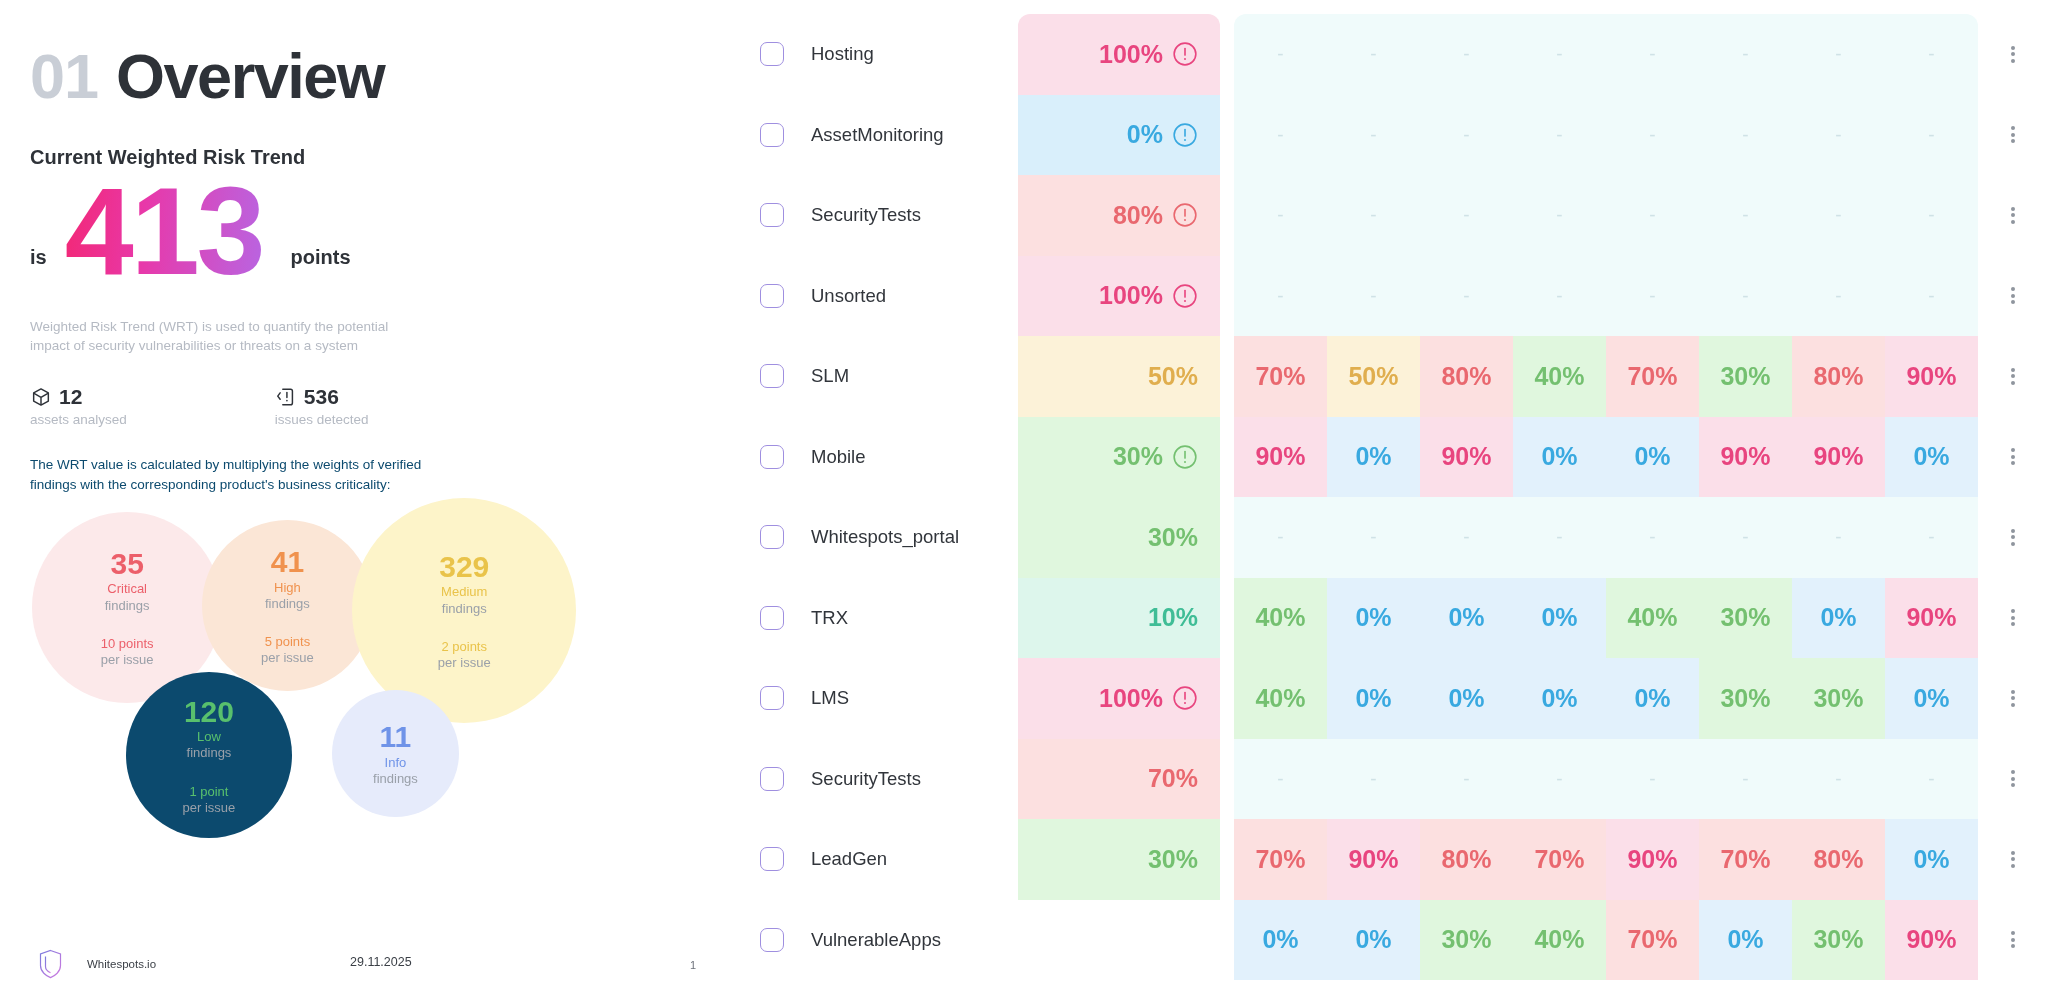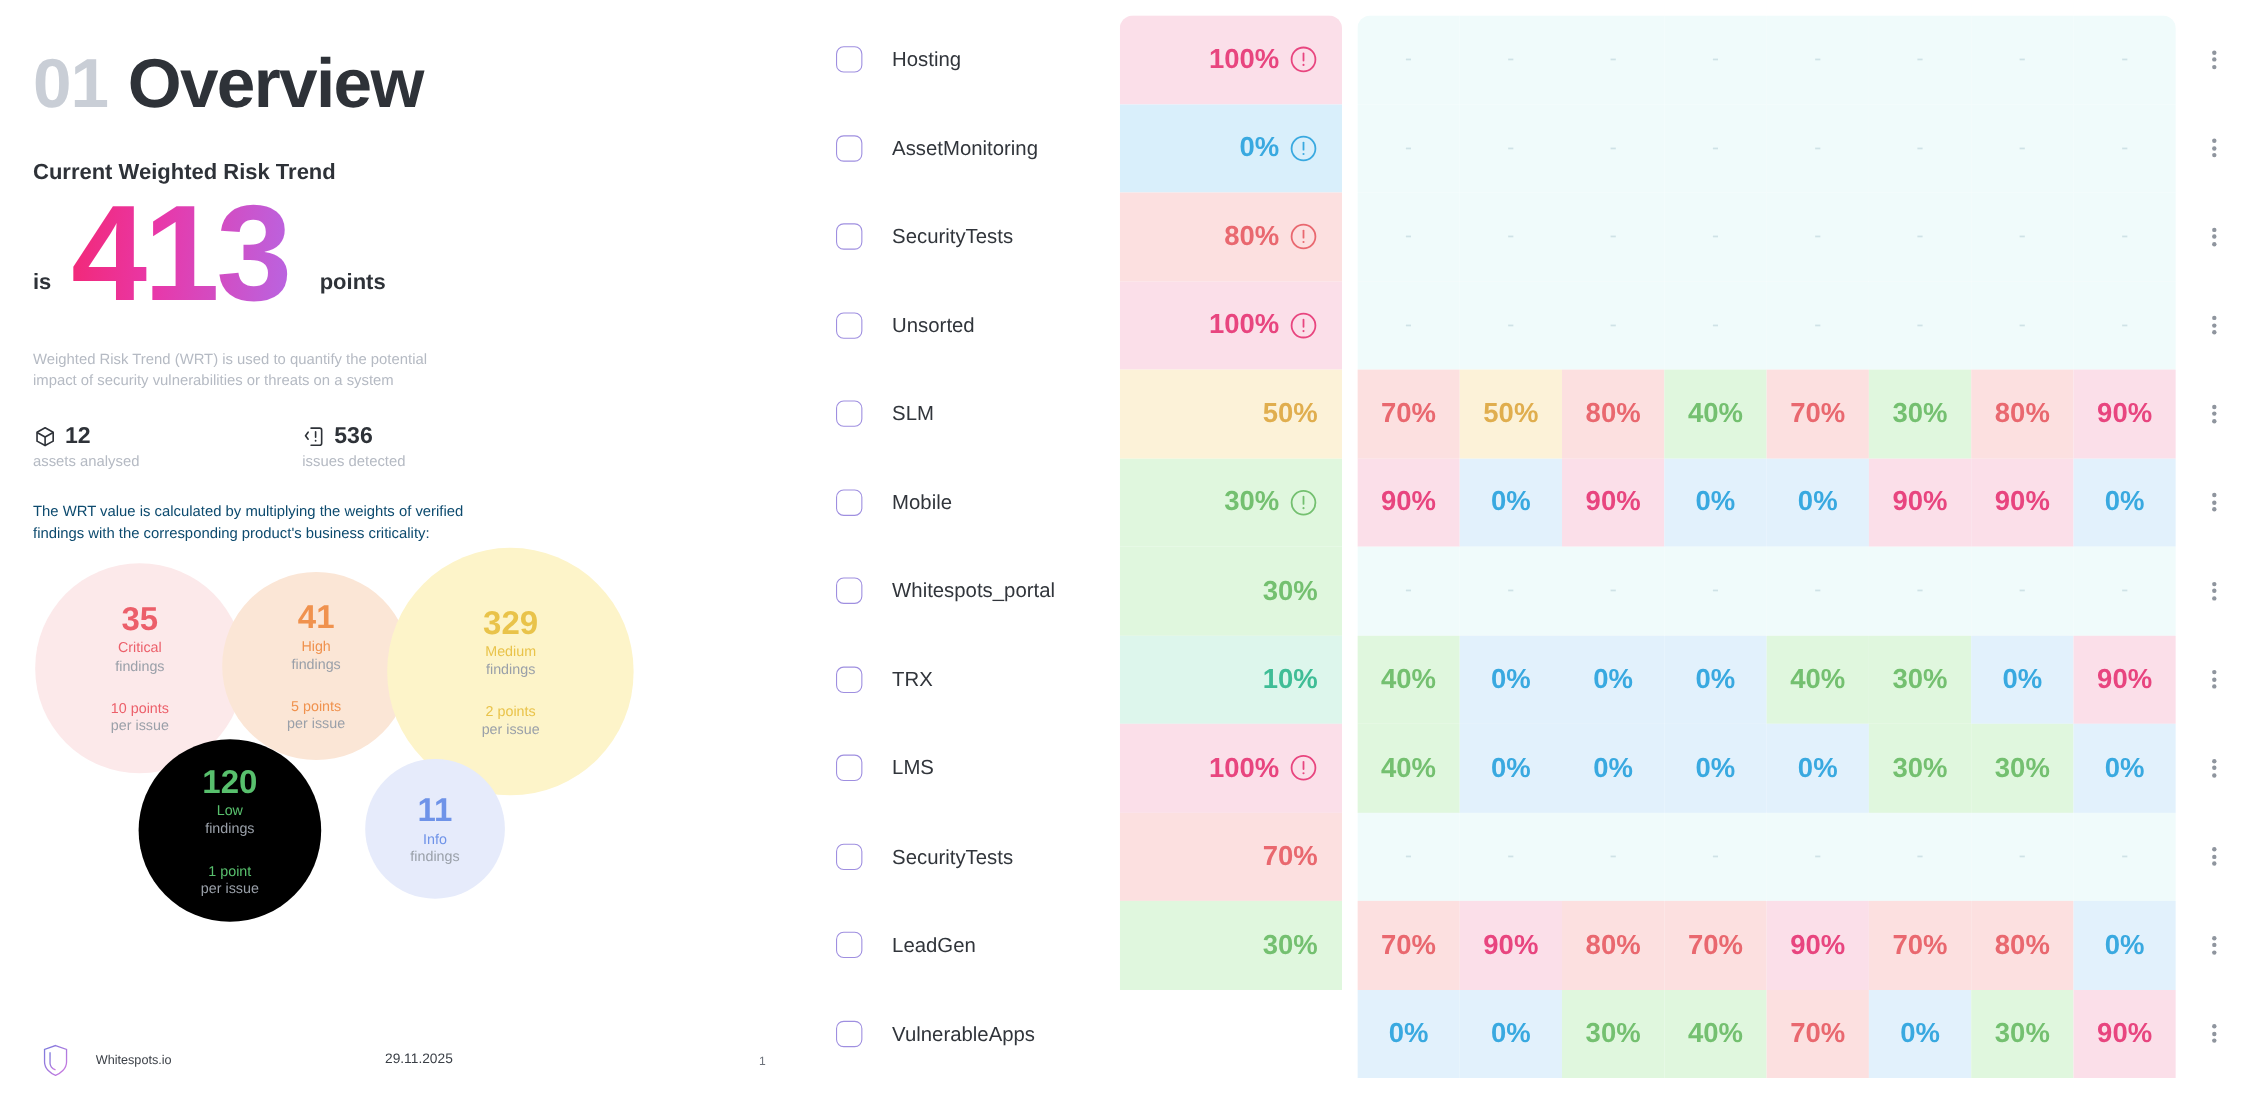--- a/index.html
+++ b/index.html
@@ -162,21 +162,21 @@
           <div class="b-points" style="color:#f0924e">5 points</div>
       <div class="b-per">per issue</div>
         </div>
         <div class="bubble" style="width: 224.48px; height: 224.48px; left: 322px; top: -14px; background: rgb(253, 244, 201);">
           <div class="b-num" style="color:#e9c34a">329</div>
     <div class="b-sev" style="color:#e9c34a">Medium</div>
     <div class="b-findings">findings</div>
           <div class="b-points" style="color:#e9c34a">2 points</div>
       <div class="b-per">per issue</div>
         </div>
-        <div class="bubble" style="width: 165.92px; height: 165.92px; left: 96px; top: 160px; background: #000000;">
+        <div class="bubble" style="width: 165.92px; height: 165.92px; left: 96px; top: 160px; background: #0c4a6e;">
           <div class="b-num" style="color:#58c06d">120</div>
     <div class="b-sev" style="color:#58c06d">Low</div>
     <div class="b-findings">findings</div>
           <div class="b-points" style="color:#58c06d">1 point</div>
       <div class="b-per">per issue</div>
         </div>
         <div class="bubble" style="width: 126.88px; height: 126.88px; left: 302px; top: 178px; background: rgb(230, 235, 251);">
           <div class="b-num" style="color:#6f93e8">11</div>
     <div class="b-sev" style="color:#6f93e8">Info</div>
     <div class="b-findings">findings</div>

